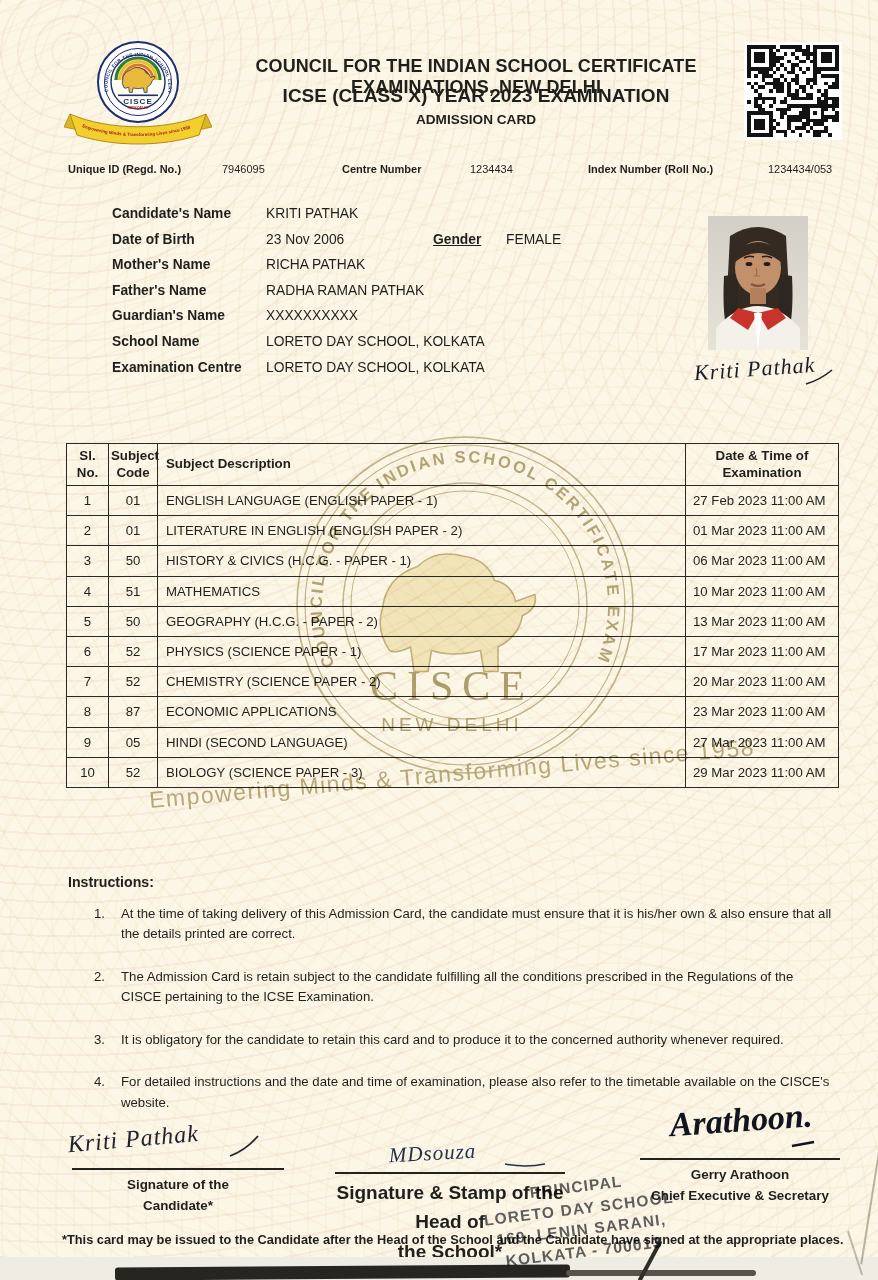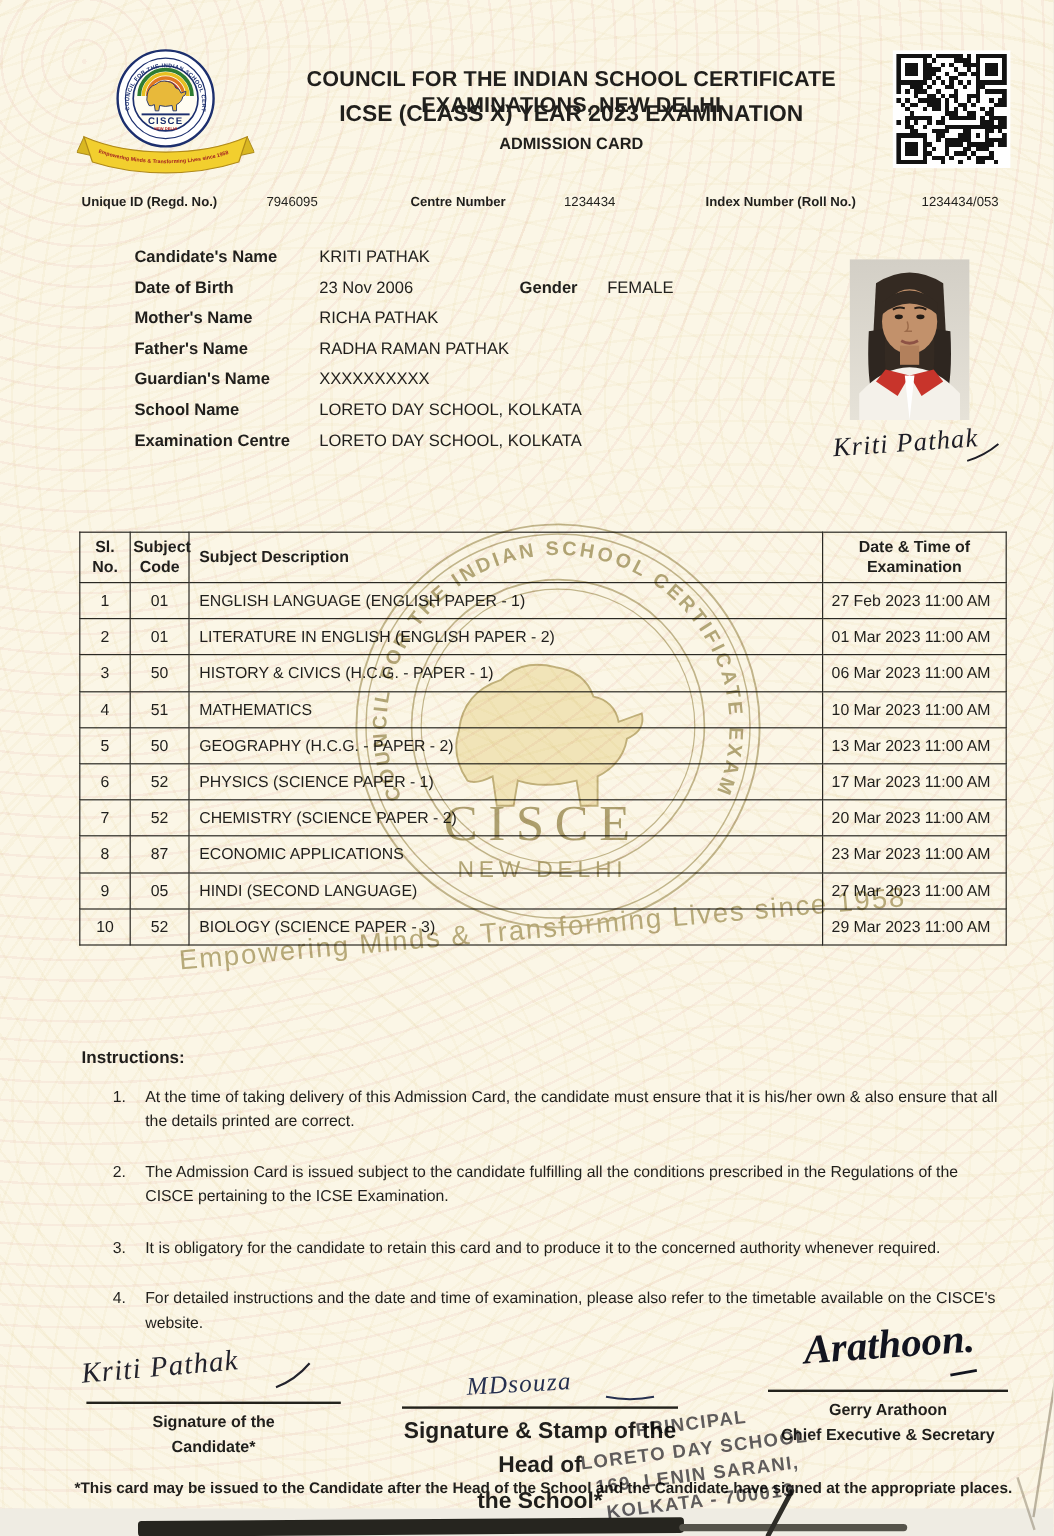--- a/index.html
+++ b/index.html
@@ -22,21 +22,21 @@
   .logo-box{left:64px; top:34px; width:148px; height:118px;}
   .qr-box{left:744px; top:42px; width:98px; height:98px; background:#fff; padding:3px; box-sizing:border-box;}
   .qr-box svg{width:100%; height:100%; display:block;}
   
   .idrow{top:163px; left:0; width:878px; height:20px; font-size:11px;}
   .idrow span{position:absolute; white-space:nowrap;}
   
   .cand{left:68px; top:201px; width:640px;margin-left:44px;}
   .cf-row{position:relative; height:25.6px; line-height:25.6px; font-size:13.8px; white-space:nowrap;}
   .cf-label{display:inline-block; width:154px; font-weight:bold;}
-  .cf-glabel{position:absolute; left:321px; font-weight:bold;}
+  .cf-glabel{position:absolute; left:321px; font-weight:bold;text-decoration:underline;}
   .cf-gvalue{position:absolute; left:394px;}
   .photo-box{left:708px; top:216px; width:100px; height:134px;}
   .photo-box svg{width:100%; height:100%; display:block;}
   .photo-sig{left:688px; top:348px; width:170px; height:48px;}
   
   .intro{left:68px; top:420px; font-size:13.8px;}
   table.subjects{position:absolute; left:66px; top:443px; width:772px; border-collapse:collapse; table-layout:fixed; background:transparent; z-index:1;}
   table.subjects th, table.subjects td{border:1.6px solid #2a2923;}
   table.subjects thead th{height:41px; font-size:13.3px; font-weight:bold; line-height:1.25; text-align:center; vertical-align:middle; padding:0 2px;}
   table.subjects thead th.h-desc{text-align:left; padding-left:8px;}
@@ -630,21 +630,21 @@
   </svg>
 
   <div class="abs ins-head">Instructions:</div>
   <div class="abs ins-list">
     <div class="ins-item">
       <span class="ins-num">1.</span>
       <span class="ins-text">At the time of taking delivery of this Admission Card, the candidate must ensure that it is his/her own &amp; also ensure that all the details printed are correct.</span>
     </div>
     <div class="ins-item">
       <span class="ins-num">2.</span>
-      <span class="ins-text">The Admission Card is issued subject to the candidate fulfilling all the conditions prescribed in the Regulations of the CISCE pertaining to the ICSE Examination.</span>
+      <span class="ins-text">The Admission Card is retain subject to the candidate fulfilling all the conditions prescribed in the Regulations of the CISCE pertaining to the ICSE Examination.</span>
     </div>
     <div class="ins-item">
       <span class="ins-num">3.</span>
       <span class="ins-text">It is obligatory for the candidate to retain this card and to produce it to the concerned authority whenever required.</span>
     </div>
     <div class="ins-item">
       <span class="ins-num">4.</span>
       <span class="ins-text">For detailed instructions and the date and time of examination, please also refer to the timetable available on the CISCE's website.</span>
     </div>
   </div>

